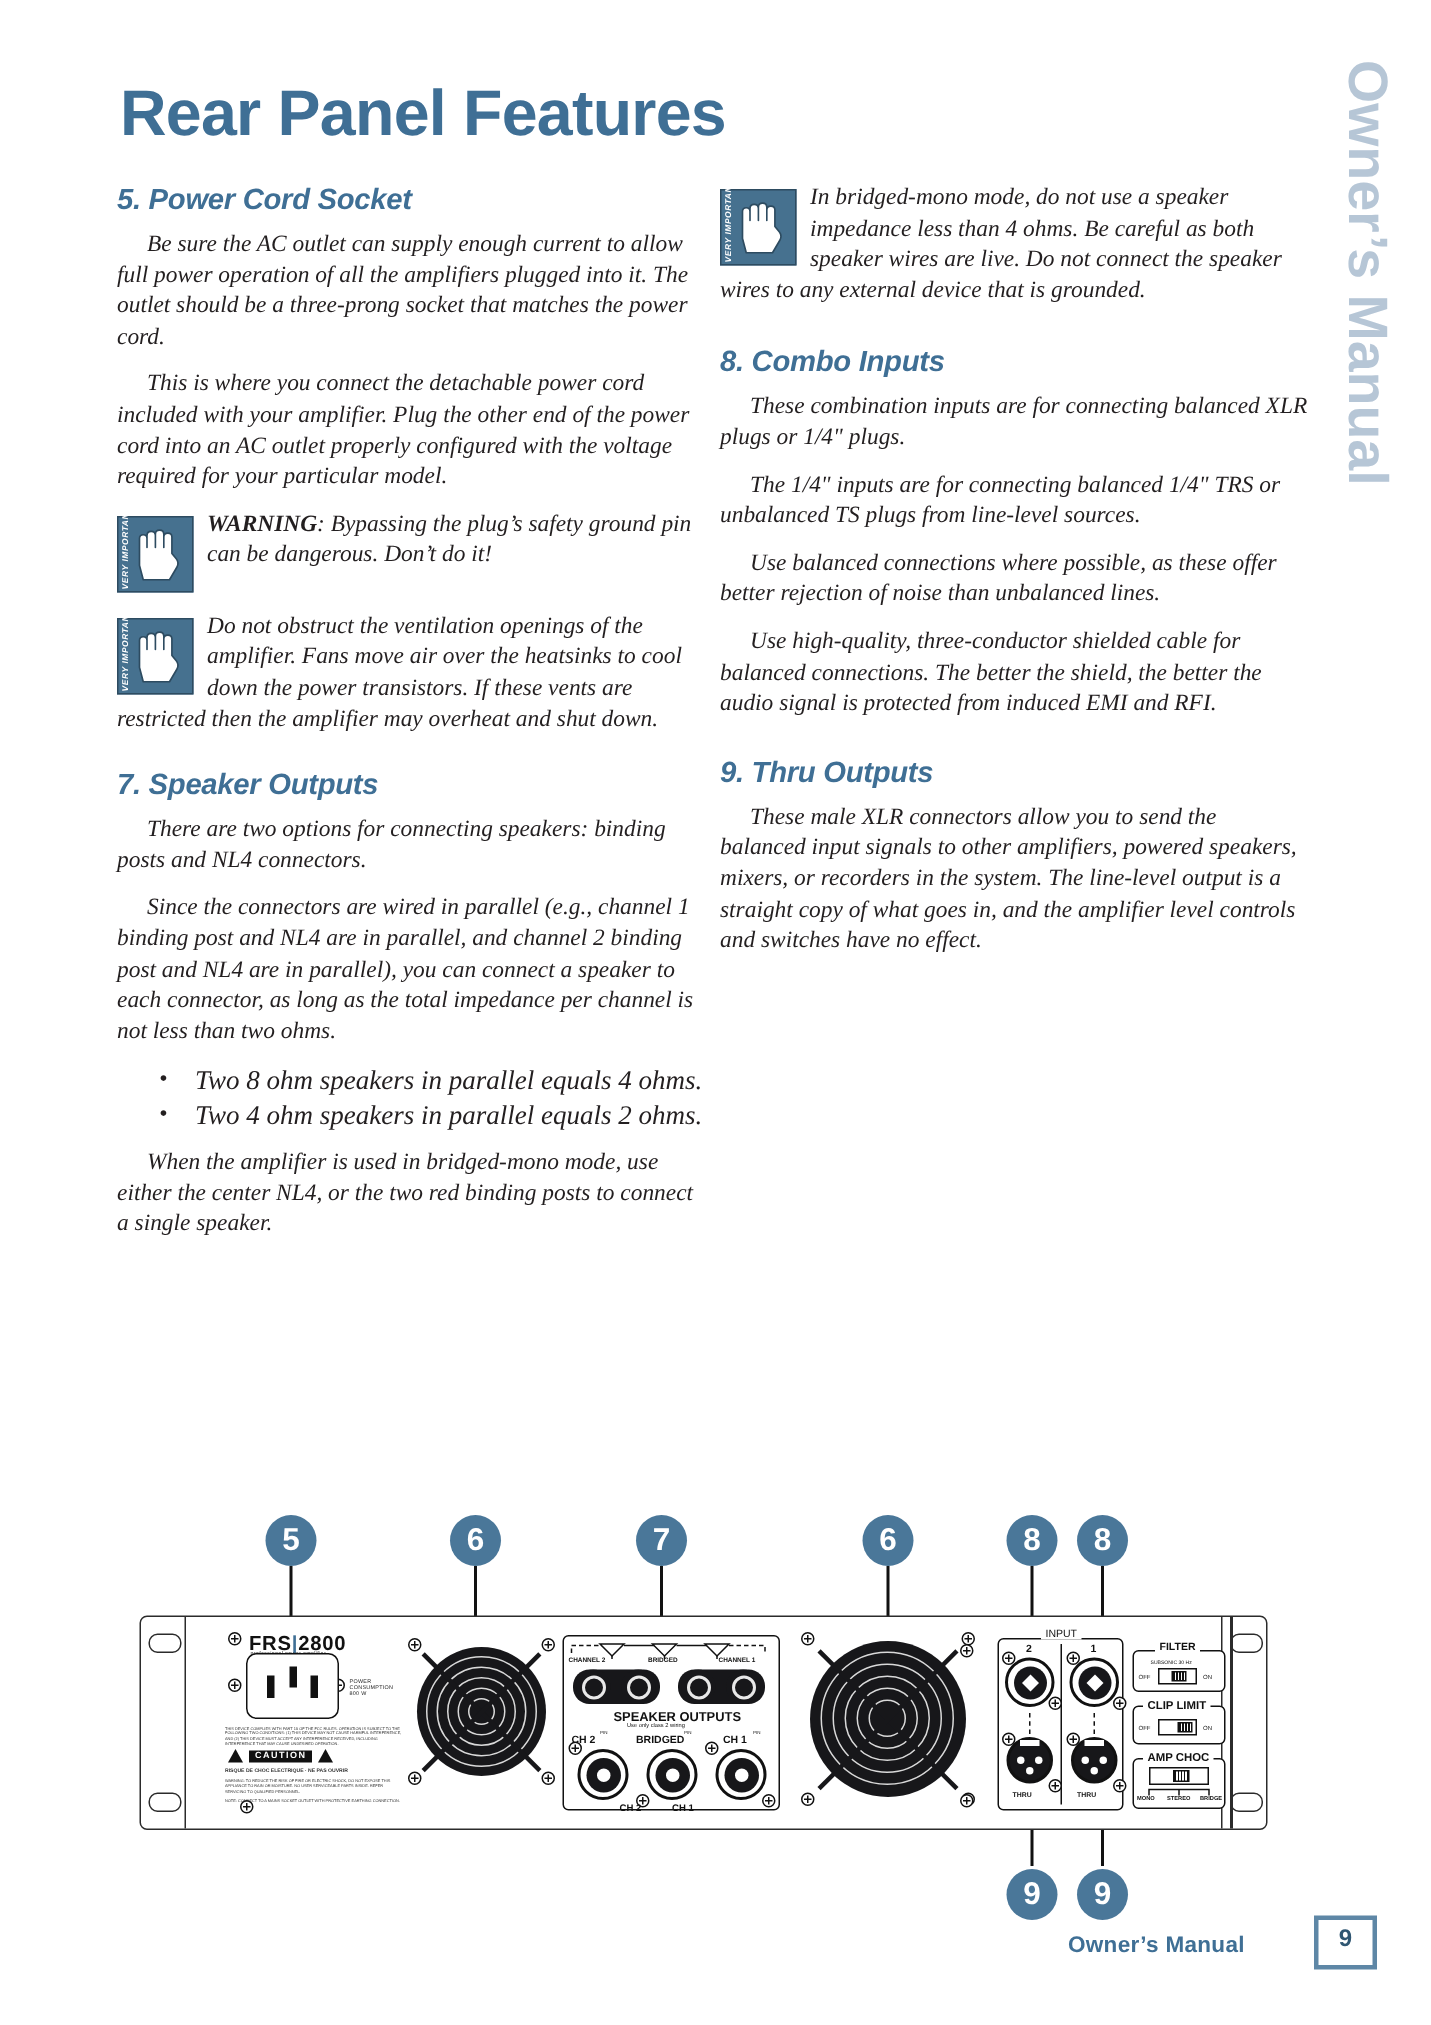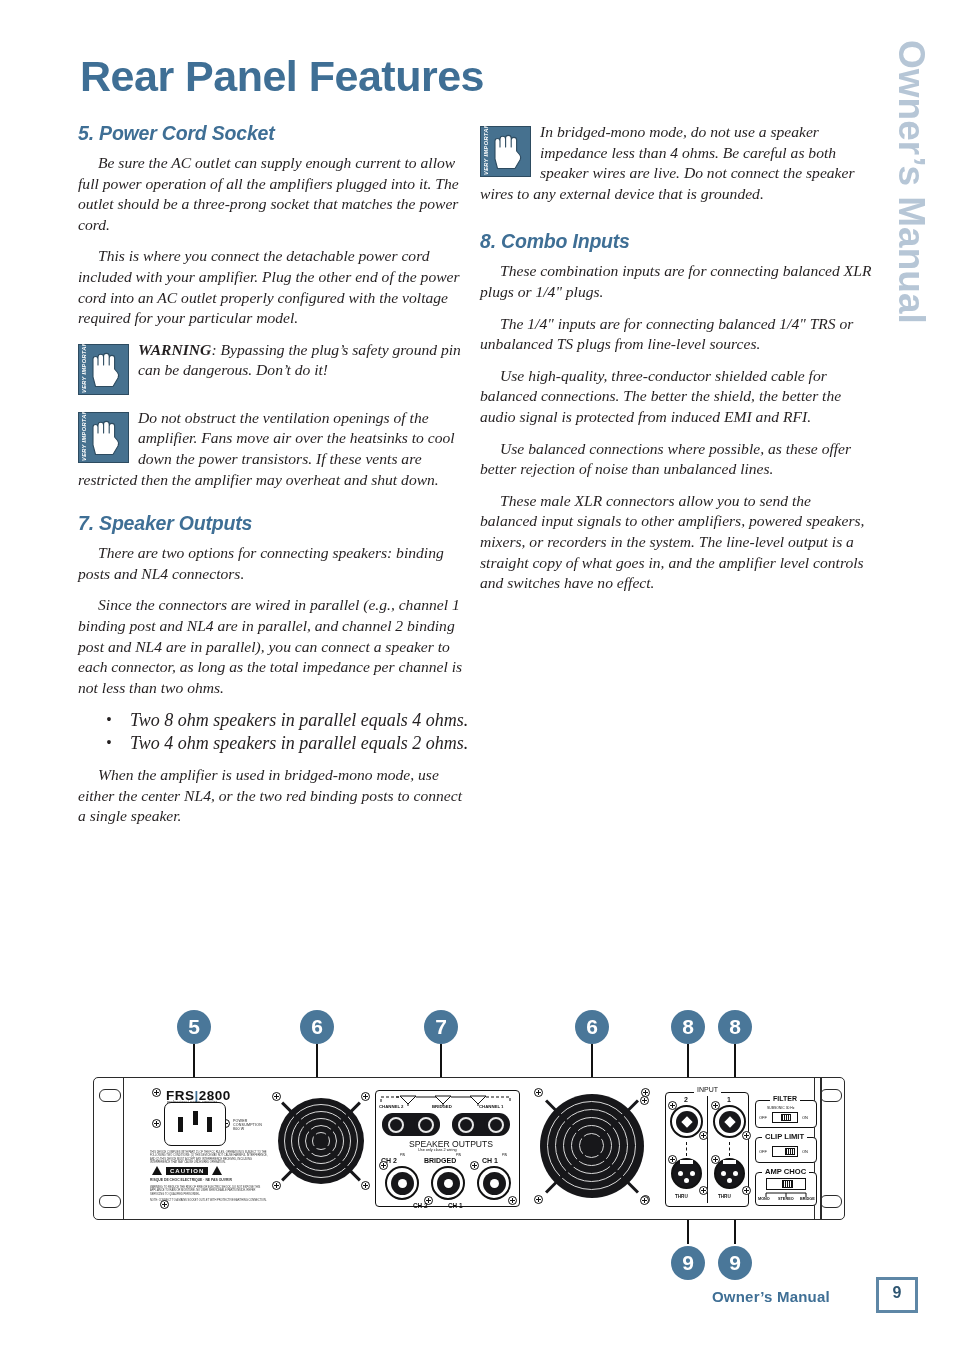--- a/index.html
+++ b/index.html
@@ -336,23 +336,24 @@
         <svg width="34" height="40" viewBox="0 0 34 40">
           <path d="M4 16 L4 9 Q4 6.5 6.5 6.5 Q9 6.5 9 9 L9 15 L9 7 Q9 4.2 11.8 4.2 Q14.6 4.2 14.6 7 L14.6 15 L14.6 6.2 Q14.6 3.4 17.4 3.4 Q20.2 3.4 20.2 6.2 L20.2 15 L20.2 8 Q20.2 5.4 22.9 5.4 Q25.6 5.4 25.6 8 L25.6 19 L28.5 22.5 Q30.5 25 29 28 L24 36.5 L6.5 36.5 L4 27 Z" fill="#ffffff" stroke="#2d4b60" stroke-width="1.1" stroke-linejoin="round"></path>
         </svg>
       </div>
       <div class="vi-text-wrap">In bridged-mono mode, do not use a speaker impedance less than 4 ohms. Be careful as both speaker wires are live. Do not connect the speaker wires to any external device that is grounded.</div>
     </div>
 
     <h2 class="sec" style="margin-top:26px;">8. Combo Inputs</h2>
     <p>These combination inputs are for connecting balanced XLR plugs or 1/4" plugs.</p>
     <p>The 1/4" inputs are for connecting balanced 1/4" TRS or unbalanced TS plugs from line-level sources.</p>
+    <p>Use balanced connections where possible, as these offer better rejection of noise than unbalanced lines.</p>
     <p>Use high-quality, three-conductor shielded cable for balanced connections. The better the shield, the better the audio signal is protected from induced EMI and RFI.</p>
-    <p>Use balanced connections where possible, as these offer better rejection of noise than unbalanced lines.</p>
-
+
+    <h2 class="sec" style="margin-top:24px;">9. Thru Outputs</h2>
     <p>These male XLR connectors allow you to send the balanced input signals to other amplifiers, powered speakers, mixers, or recorders in the system. The line-level output is a straight copy of what goes in, and the amplifier level controls and switches have no effect.</p>
   </div>
 
   <div class="leader" style="left:193px;top:1044px;height:38px;"></div>
   <div class="leader" style="left:316px;top:1044px;height:66px;"></div>
   <div class="leader" style="left:440px;top:1044px;height:42px;"></div>
   <div class="leader" style="left:591px;top:1044px;height:66px;"></div>
   <div class="leader" style="left:687px;top:1044px;height:36px;"></div>
   <div class="leader" style="left:734px;top:1044px;height:36px;"></div>
   <div class="leader" style="left:687px;top:1218px;height:26px;"></div>
@@ -449,21 +450,21 @@
   <div class="bpost" style="left:414px;top:1113px;">
       <i></i>
     </div>
   <div class="bpost" style="left:454px;top:1113px;">
       <i></i>
     </div>
   <div class="bpost" style="left:484px;top:1113px;">
       <i></i>
     </div>
 
-  <div class="lab" style="left:409px;top:1139px;font-size:8.6px;font-weight:normal;">SPEAKER OUTPUTS</div>
+  <div class="lab" style="left:409px;top:1139px;font-size:8.6px;font-weight:bold;">SPEAKER OUTPUTS</div>
   <div class="lab" style="left:418px;top:1148px;font-size:3.8px;">Use only class 2 wiring</div>
 
   <div class="lab" style="left:381px;top:1157px;font-size:7px;font-weight:bold;">CH 2</div>
   <div class="lab" style="left:424px;top:1157px;font-size:7px;font-weight:bold;">BRIDGED</div>
   <div class="lab" style="left:482px;top:1157px;font-size:7px;font-weight:bold;">CH 1</div>
 
   <div class="lab" style="left:400px;top:1153px;font-size:3px;">PIN</div>
   <div class="lab" style="left:456px;top:1153px;font-size:3px;">PIN</div>
   <div class="lab" style="left:502px;top:1153px;font-size:3px;">PIN</div>
 

